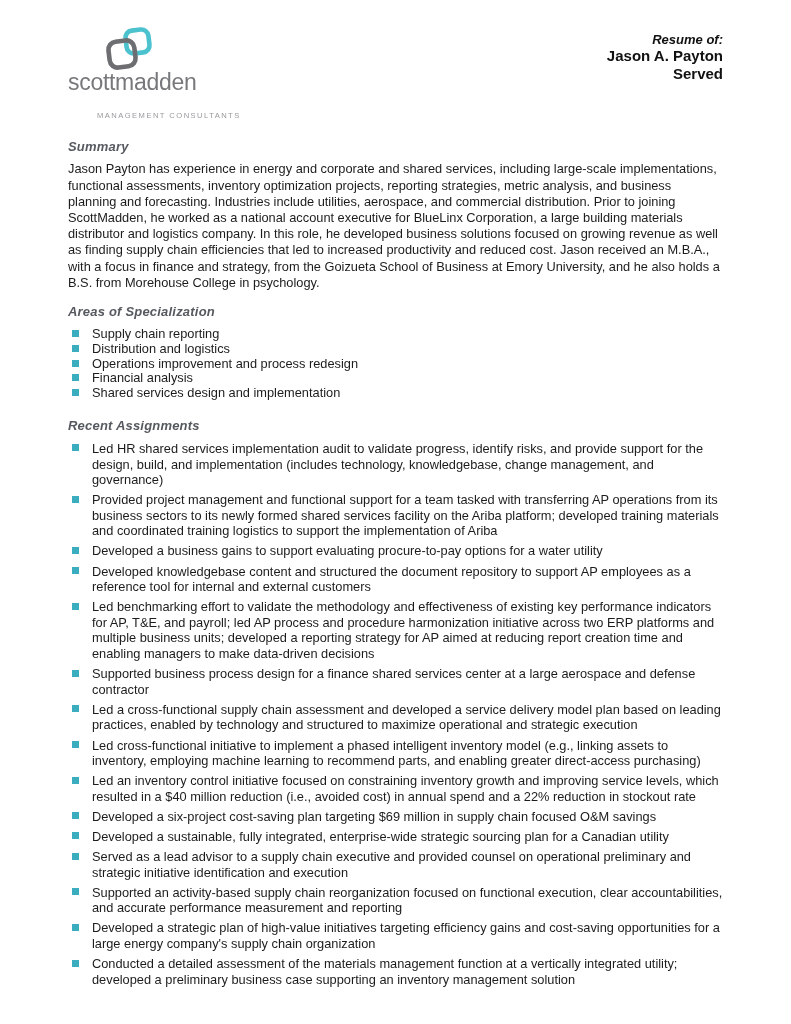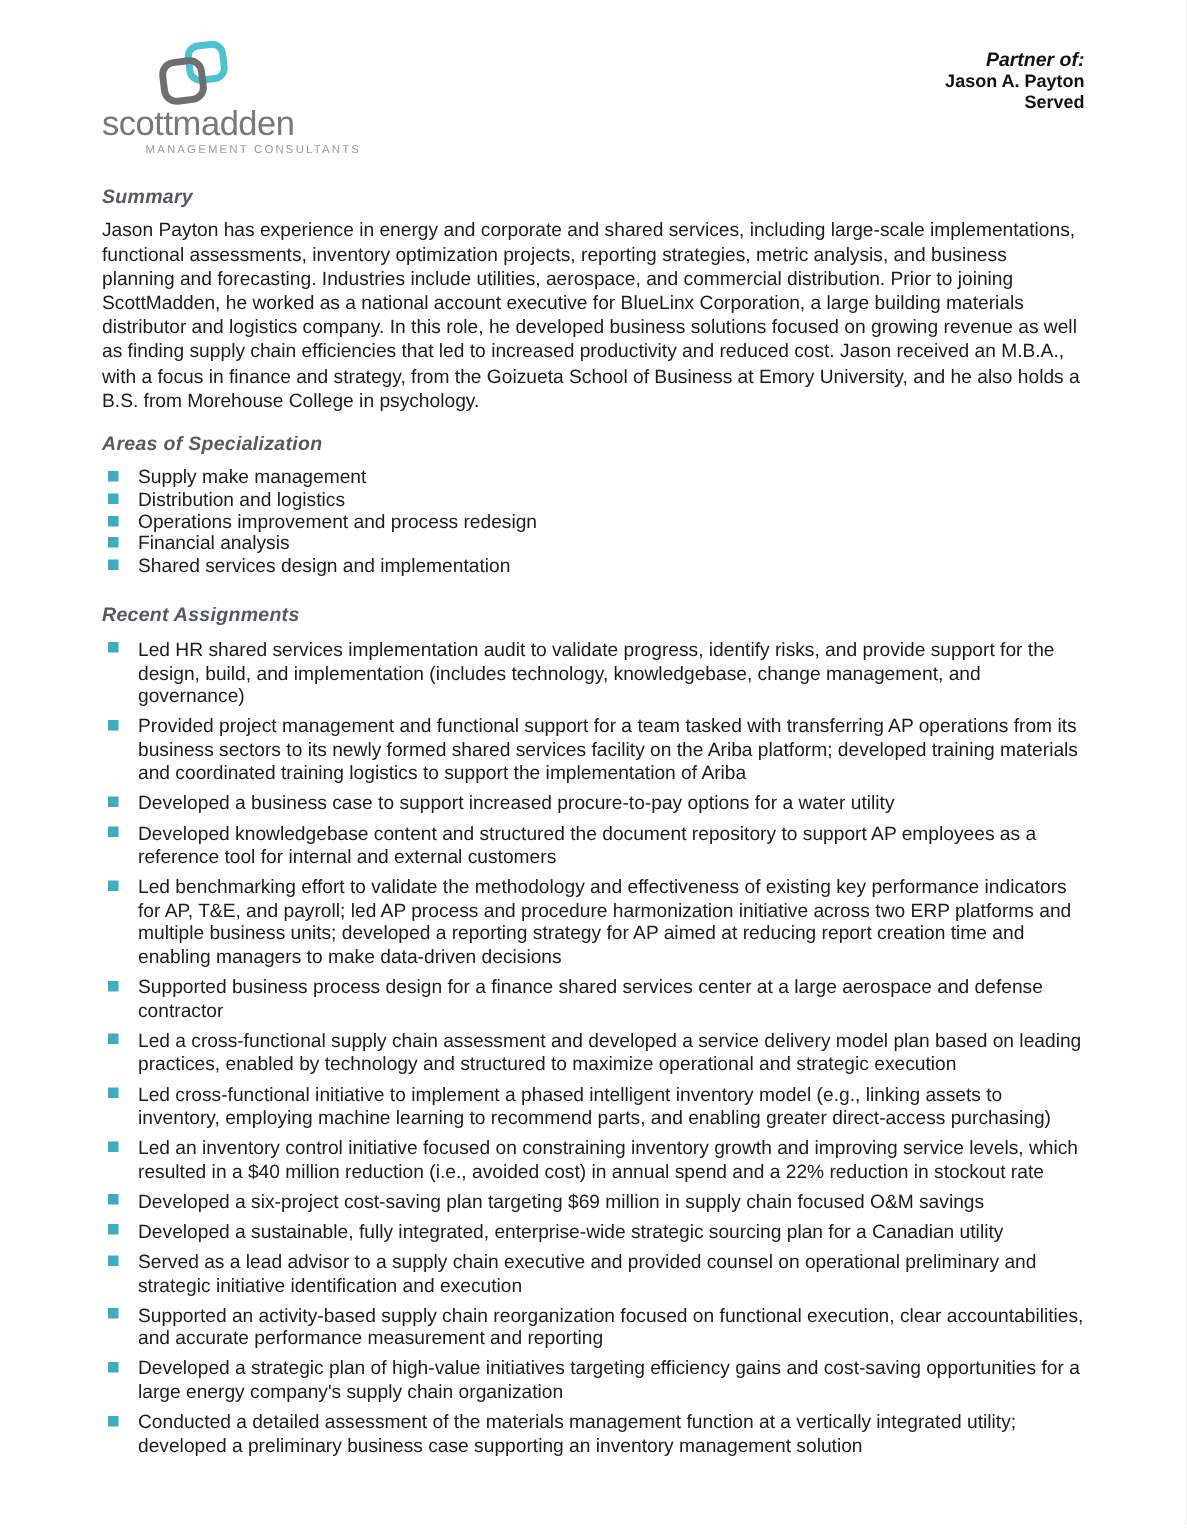--- a/index.html
+++ b/index.html
@@ -30,33 +30,33 @@
     letter-spacing: -0.3px;
     color: #77787b;
     font-weight: 400;
     line-height: 1.1;
   }
   .tagline {
     font-size: 7.6px;
     letter-spacing: 1.45px;
     color: #98999c;
     padding-left: 29px;
-    margin-top: 0;
+    margin-top: 16px;
     text-align: right;
   }
   .resume-block { text-align: right; padding-top: 6px; }
   .resume-label {
     font-size: 13px;
     font-weight: bold;
     font-style: italic;
     color: #111;
     line-height: 1.18;
   }
   .resume-name, .resume-title {
-    font-size: 12px;
+    font-size: 15px;
     font-weight: bold;
     color: #111;
     line-height: 1.18;
   }
 
   
   .section-heading {
     font-size: 13px;
     font-weight: bold;
     font-style: italic;
@@ -101,48 +101,48 @@
   <header class="header">
     <div class="logo-block">
       <svg class="logo-mark" width="62" height="50" viewBox="0 0 62 50">
         <rect x="26" y="4" width="23" height="23" rx="7" fill="none" stroke="#4cc2cf" stroke-width="4.6" transform="rotate(-7 37.5 15.5)"></rect>
         <rect x="9" y="15" width="26" height="26" rx="8" fill="none" stroke="#6d6e71" stroke-width="4.6" transform="rotate(-7 22 28)"></rect>
       </svg>
       <div class="brand">scottmadden</div>
       <div class="tagline">MANAGEMENT CONSULTANTS</div>
     </div>
     <div class="resume-block">
-      <div class="resume-label">Partner of:</div>
+      <div class="resume-label">Resume of:</div>
       <div class="resume-name">Jason A. Payton</div>
       <div class="resume-title">Served</div>
     </div>
   </header>
 
   <section class="sec-summary">
     <h2 class="section-heading">Summary</h2>
     <p class="summary-text">Jason Payton has experience in energy and corporate and shared services, including large-scale implementations, functional assessments, inventory optimization projects, reporting strategies, metric analysis, and business planning and forecasting. Industries include utilities, aerospace, and commercial distribution. Prior to joining ScottMadden, he worked as a national account executive for BlueLinx Corporation, a large building materials distributor and logistics company. In this role, he developed business solutions focused on growing revenue as well as finding supply chain efficiencies that led to increased productivity and reduced cost. Jason received an M.B.A., with a focus in finance and strategy, from the Goizueta School of Business at Emory University, and he also holds a B.S. from Morehouse College in psychology.</p>
   </section>
 
   <section class="sec-areas">
     <h2 class="section-heading">Areas of Specialization</h2>
     <ul class="bullet-list areas-list">
-        <li><span class="bullet"></span><span>Supply make management</span></li>
+        <li><span class="bullet"></span><span>Supply chain reporting</span></li>
         <li><span class="bullet"></span><span>Distribution and logistics</span></li>
         <li><span class="bullet"></span><span>Operations improvement and process redesign</span></li>
         <li><span class="bullet"></span><span>Financial analysis</span></li>
         <li><span class="bullet"></span><span>Shared services design and implementation</span></li>
       </ul>
   </section>
 
   <section class="sec-assignments">
     <h2 class="section-heading">Recent Assignments</h2>
     <ul class="bullet-list assignments-list">
         <li><span class="bullet"></span><span>Led HR shared services implementation audit to validate progress, identify risks, and provide support for the design, build, and implementation (includes technology, knowledgebase, change management, and governance)</span></li>
         <li><span class="bullet"></span><span>Provided project management and functional support for a team tasked with transferring AP operations from its business sectors to its newly formed shared services facility on the Ariba platform; developed training materials and coordinated training logistics to support the implementation of Ariba</span></li>
-        <li><span class="bullet"></span><span>Developed a business case to support increased procure-to-pay options for a water utility</span></li>
+        <li><span class="bullet"></span><span>Developed a business gains to support evaluating procure-to-pay options for a water utility</span></li>
         <li><span class="bullet"></span><span>Developed knowledgebase content and structured the document repository to support AP employees as a reference tool for internal and external customers</span></li>
         <li><span class="bullet"></span><span>Led benchmarking effort to validate the methodology and effectiveness of existing key performance indicators for AP, T&amp;E, and payroll; led AP process and procedure harmonization initiative across two ERP platforms and multiple business units; developed a reporting strategy for AP aimed at reducing report creation time and enabling managers to make data-driven decisions</span></li>
         <li><span class="bullet"></span><span>Supported business process design for a finance shared services center at a large aerospace and defense contractor</span></li>
         <li><span class="bullet"></span><span>Led a cross-functional supply chain assessment and developed a service delivery model plan based on leading practices, enabled by technology and structured to maximize operational and strategic execution</span></li>
         <li><span class="bullet"></span><span>Led cross-functional initiative to implement a phased intelligent inventory model (e.g., linking assets to inventory, employing machine learning to recommend parts, and enabling greater direct-access purchasing)</span></li>
         <li><span class="bullet"></span><span>Led an inventory control initiative focused on constraining inventory growth and improving service levels, which resulted in a $40 million reduction (i.e., avoided cost) in annual spend and a 22% reduction in stockout rate</span></li>
         <li><span class="bullet"></span><span>Developed a six-project cost-saving plan targeting $69 million in supply chain focused O&amp;M savings</span></li>
         <li><span class="bullet"></span><span>Developed a sustainable, fully integrated, enterprise-wide strategic sourcing plan for a Canadian utility</span></li>
         <li><span class="bullet"></span><span>Served as a lead advisor to a supply chain executive and provided counsel on operational preliminary and strategic initiative identification and execution</span></li>
         <li><span class="bullet"></span><span>Supported an activity-based supply chain reorganization focused on functional execution, clear accountabilities, and accurate performance measurement and reporting</span></li>

